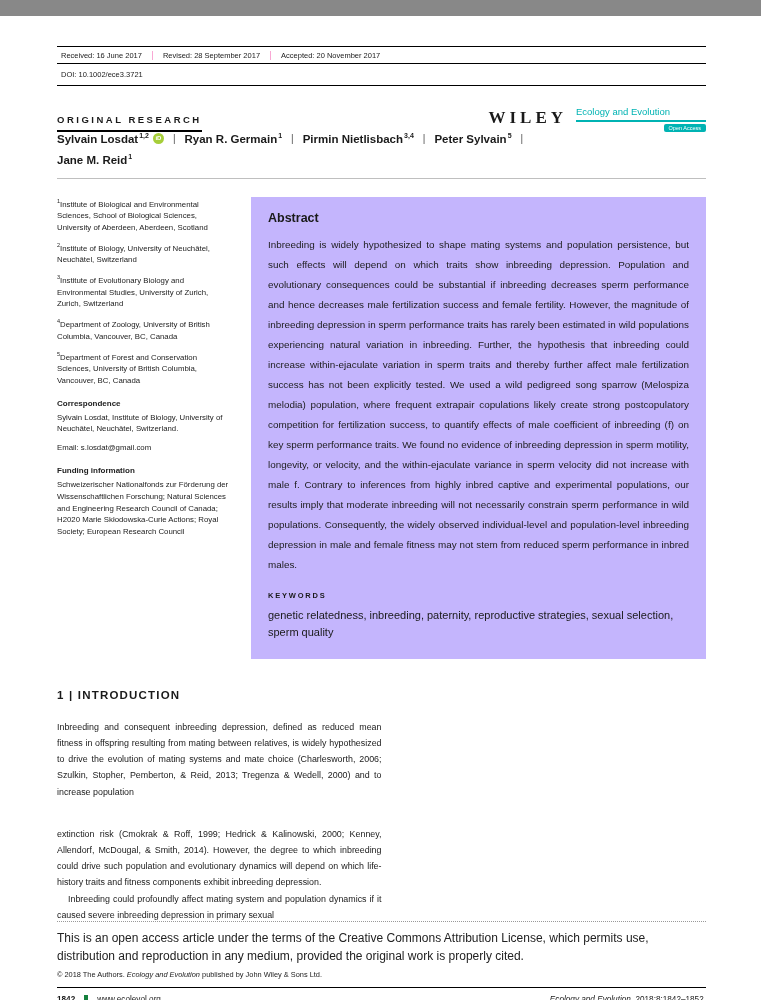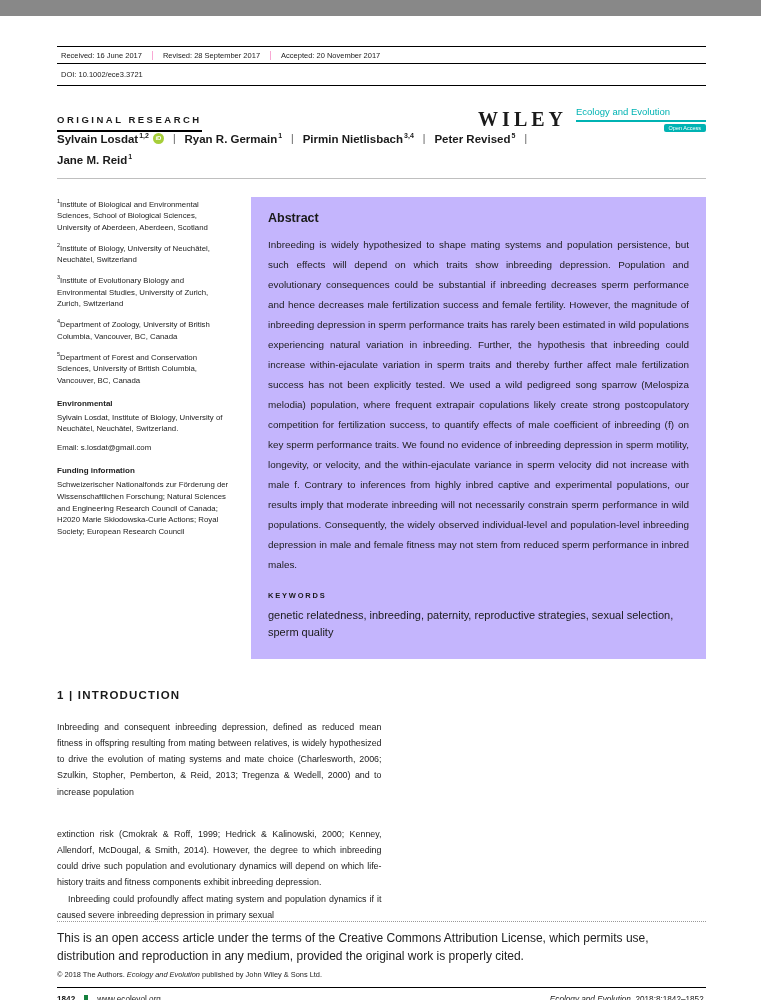--- a/index.html
+++ b/index.html
@@ -20,21 +20,21 @@
   .meta-bar .meta-item + .meta-item { border-left:1px solid #f9a8d4; }
   .doi-row { font-size:7.5px; padding:6px 0 6px 4px; border-bottom:1px solid #000; }
 
   
   .header-row { display:flex; justify-content:space-between; align-items:flex-end; margin-top:20px; }
   .article-type {
     font-size:9.5px; font-weight:bold; letter-spacing:2.5px;
     border-bottom:2px solid #000; padding-bottom:5px; margin-top:6px;
   }
   .wiley-block { display:flex; align-items:flex-start; gap:9px; }
-  .wiley { font-family:"Liberation Serif", serif; font-size:20px; font-weight:bold; letter-spacing:4px; margin-top:2px; }
+  .wiley { font-family:"Liberation Serif", serif; font-size:17px; font-weight:bold; letter-spacing:4px; margin-top:2px; }
   .journal-badge { display:flex; flex-direction:column; width:130px; }
   .journal-name { color:#00b3b3; font-size:9.5px; padding-bottom:3px; border-bottom:2px solid #00b3b3; }
   .oa-badge {
     background:#00b3b3; color:#fff; font-size:5.5px; padding:1px 5px;
     border-radius:2px; align-self:flex-end; margin-top:2px;
   }
 
   
   .title { font-size:19.5px; font-weight:bold; line-height:1.45; margin:28px 0 24px; color:#111; max-width:640px; }
   .authors { font-size:11.5px; font-weight:bold; }
@@ -105,40 +105,40 @@
 
   <div class="authors">
     <div class="author-row">
       <span><span>Sylvain Losdat</span><sup>1,2</sup></span>
       <span class="orcid">iD</span>
       <span class="author-sep">|</span>
       <span><span>Ryan R. Germain</span><sup>1</sup></span>
       <span class="author-sep">|</span>
       <span><span>Pirmin Nietlisbach</span><sup>3,4</sup></span>
       <span class="author-sep">|</span>
-      <span><span>Peter Revised</span><sup>5</sup></span>
+      <span><span>Peter Sylvain</span><sup>5</sup></span>
       <span class="author-sep">|</span>
     </div>
     <div class="author-row">
       <span><span>Jane M. Reid</span><sup>1</sup></span>
     </div>
   </div>
 
   <div class="rule-light"></div>
 
   <div class="main">
 
     <div class="left-col">
       <p><sup>1</sup><span>Institute of Biological and Environmental Sciences, School of Biological Sciences, University of Aberdeen, Aberdeen, Scotland</span></p>
       <p><sup>2</sup><span>Institute of Biology, University of Neuchâtel, Neuchâtel, Switzerland</span></p>
       <p><sup>3</sup><span>Institute of Evolutionary Biology and Environmental Studies, University of Zurich, Zurich, Switzerland</span></p>
       <p><sup>4</sup><span>Department of Zoology, University of British Columbia, Vancouver, BC, Canada</span></p>
       <p><sup>5</sup><span>Department of Forest and Conservation Sciences, University of British Columbia, Vancouver, BC, Canada</span></p>
 
-      <div class="block-heading">Environmental</div>
+      <div class="block-heading">Correspondence</div>
       <p>Sylvain Losdat, Institute of Biology, University of Neuchâtel, Neuchâtel, Switzerland.</p>
       <p>Email: s.losdat@gmail.com</p>
 
       <div class="block-heading">Funding information</div>
       <p>Schweizerischer Nationalfonds zur Förderung der Wissenschaftlichen Forschung; Natural Sciences and Engineering Research Council of Canada; H2020 Marie Skłodowska-Curie Actions; Royal Society; European Research Council</p>
     </div>
 
     <div class="abstract-box">
       <div class="abstract-heading">Abstract</div>
       <div class="abstract-body">Inbreeding is widely hypothesized to shape mating systems and population persistence, but such effects will depend on which traits show inbreeding depression. Population and evolutionary consequences could be substantial if inbreeding decreases sperm performance and hence decreases male fertilization success and female fertility. However, the magnitude of inbreeding depression in sperm performance traits has rarely been estimated in wild populations experiencing natural variation in inbreeding. Further, the hypothesis that inbreeding could increase within-ejaculate variation in sperm traits and thereby further affect male fertilization success has not been explicitly tested. We used a wild pedigreed song sparrow (Melospiza melodia) population, where frequent extrapair copulations likely create strong postcopulatory competition for fertilization success, to quantify effects of male coefficient of inbreeding (f) on key sperm performance traits. We found no evidence of inbreeding depression in sperm motility, longevity, or velocity, and the within-ejaculate variance in sperm velocity did not increase with male f. Contrary to inferences from highly inbred captive and experimental populations, our results imply that moderate inbreeding will not necessarily constrain sperm performance in wild populations. Consequently, the widely observed individual-level and population-level inbreeding depression in male and female fitness may not stem from reduced sperm performance in inbred males.</div>

